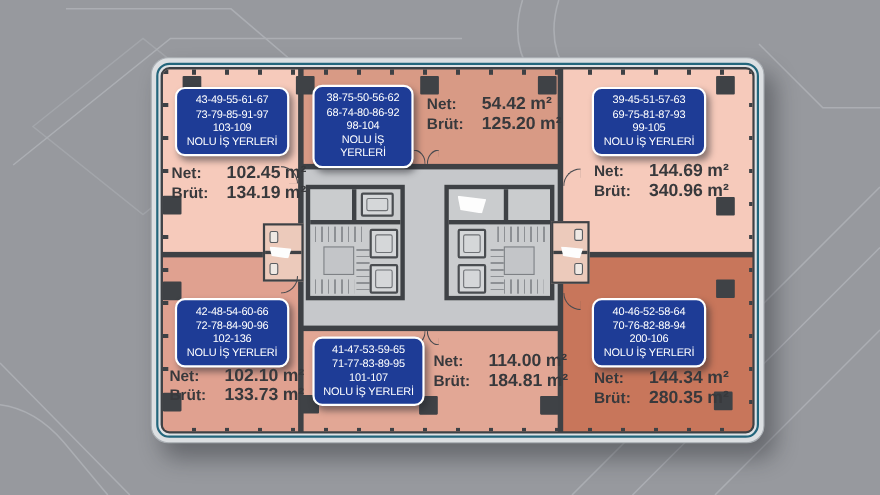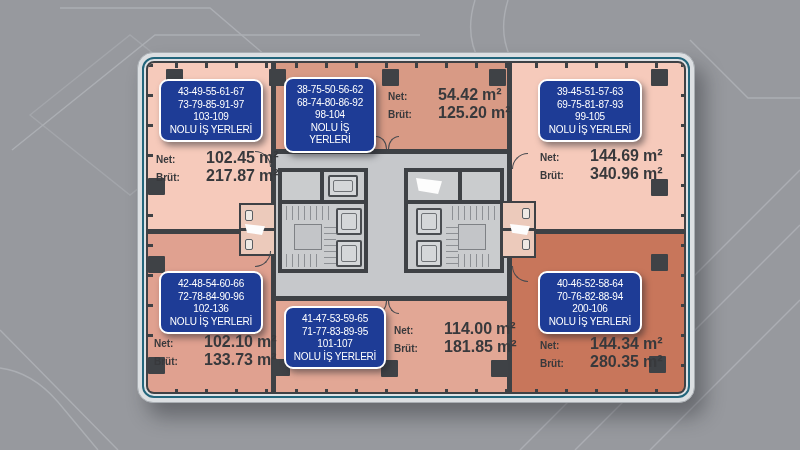--- a/index.html
+++ b/index.html
@@ -78,21 +78,21 @@
     font-size:10px;font-weight:normal;line-height:12.5px;letter-spacing:-0.2px;
     box-shadow:3px 4px 6px rgba(35,37,44,.5);
   }
   .tag{width:104px;}
   .tag.tm-pos{width:92px;}
   .tag.bm-pos{width:102px;}
 
   
   .area{color:#38393c;font-weight:bold;}
   .area .row{display:grid;grid-template-columns:42px auto;column-gap:8px;align-items:baseline;}
-  .area .k{font-size:10px;}
+  .area .k{font-size:14px;}
   .area .v{font-size:16px;white-space:nowrap;}
   .area .v .un{margin-left:4px;margin-top:16px;}
 </style>
 </head>
 <body>
 
 <svg id="bg-decor" viewBox="0 0 800 450" fill="none" stroke="#b3b6bb" stroke-width="1.4" opacity="0.75">
   <path d="M12,150 L155,35 L420,35"></path>
   <path d="M30,115 L130,35 L230,115 L130,195 Z" opacity="0.6"></path>
   <path d="M60,8 L210,8 L300,85 L430,85"></path>
@@ -231,21 +231,21 @@
       <div>NOLU İŞ YERLERİ</div>
     </div>
 
     <div class="area" style="left:8px;top:86px">
       <div class="row">
             <span class="k">Net:</span>
         <span class="v"><span>102.45</span><span class="un">m²</span></span>
           </div>
       <div class="row">
             <span class="k">Brüt:</span>
-        <span class="v"><span>217.87</span><span class="un">m²</span></span>
+        <span class="v"><span>134.19</span><span class="un">m²</span></span>
           </div>
     </div>
     <div class="area" style="left:240px;top:23px">
       <div class="row">
             <span class="k">Net:</span>
         <span class="v"><span>54.42</span><span class="un">m²</span></span>
           </div>
       <div class="row">
             <span class="k">Brüt:</span>
         <span class="v"><span>125.20</span><span class="un">m²</span></span>
@@ -271,21 +271,21 @@
         <span class="v"><span>133.73</span><span class="un">m²</span></span>
           </div>
     </div>
     <div class="area" style="left:246px;top:257px">
       <div class="row">
             <span class="k">Net:</span>
         <span class="v"><span>114.00</span><span class="un">m²</span></span>
           </div>
       <div class="row">
             <span class="k">Brüt:</span>
-        <span class="v"><span>181.85</span><span class="un">m²</span></span>
+        <span class="v"><span>184.81</span><span class="un">m²</span></span>
           </div>
     </div>
     <div class="area" style="left:392px;top:272px">
       <div class="row">
             <span class="k">Net:</span>
         <span class="v"><span>144.34</span><span class="un">m²</span></span>
           </div>
       <div class="row">
             <span class="k">Brüt:</span>
         <span class="v"><span>280.35</span><span class="un">m²</span></span>

